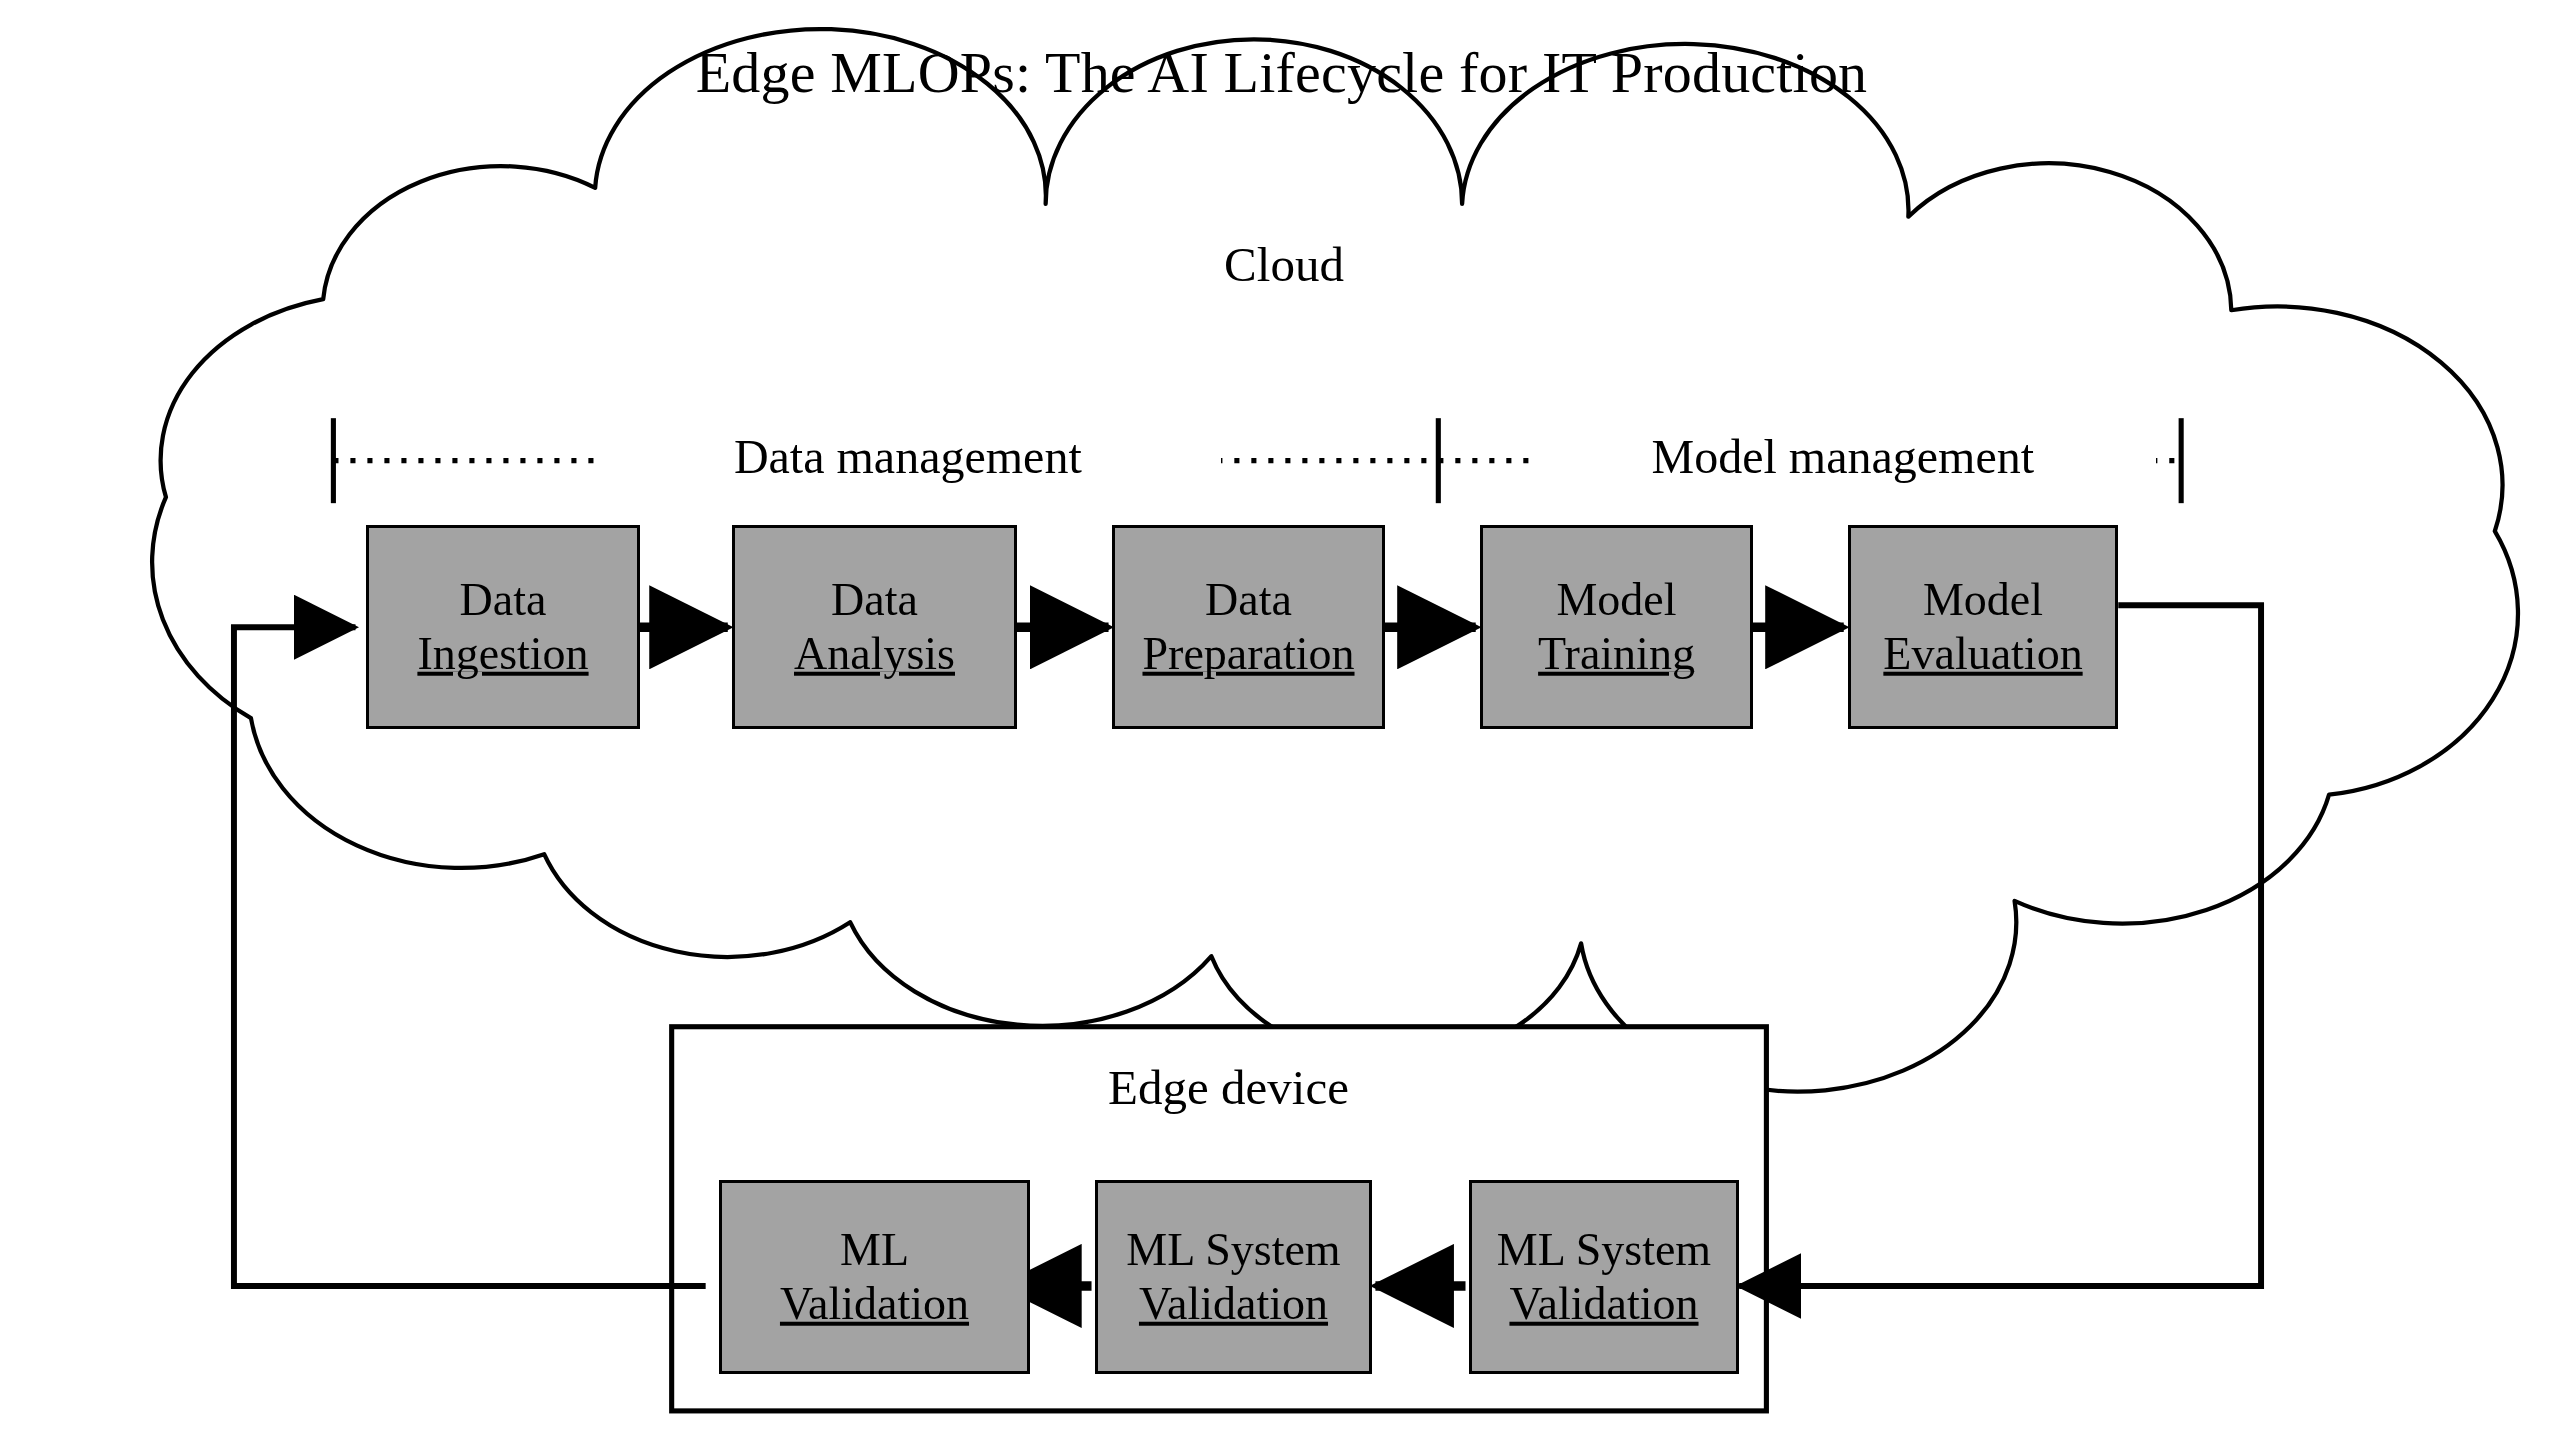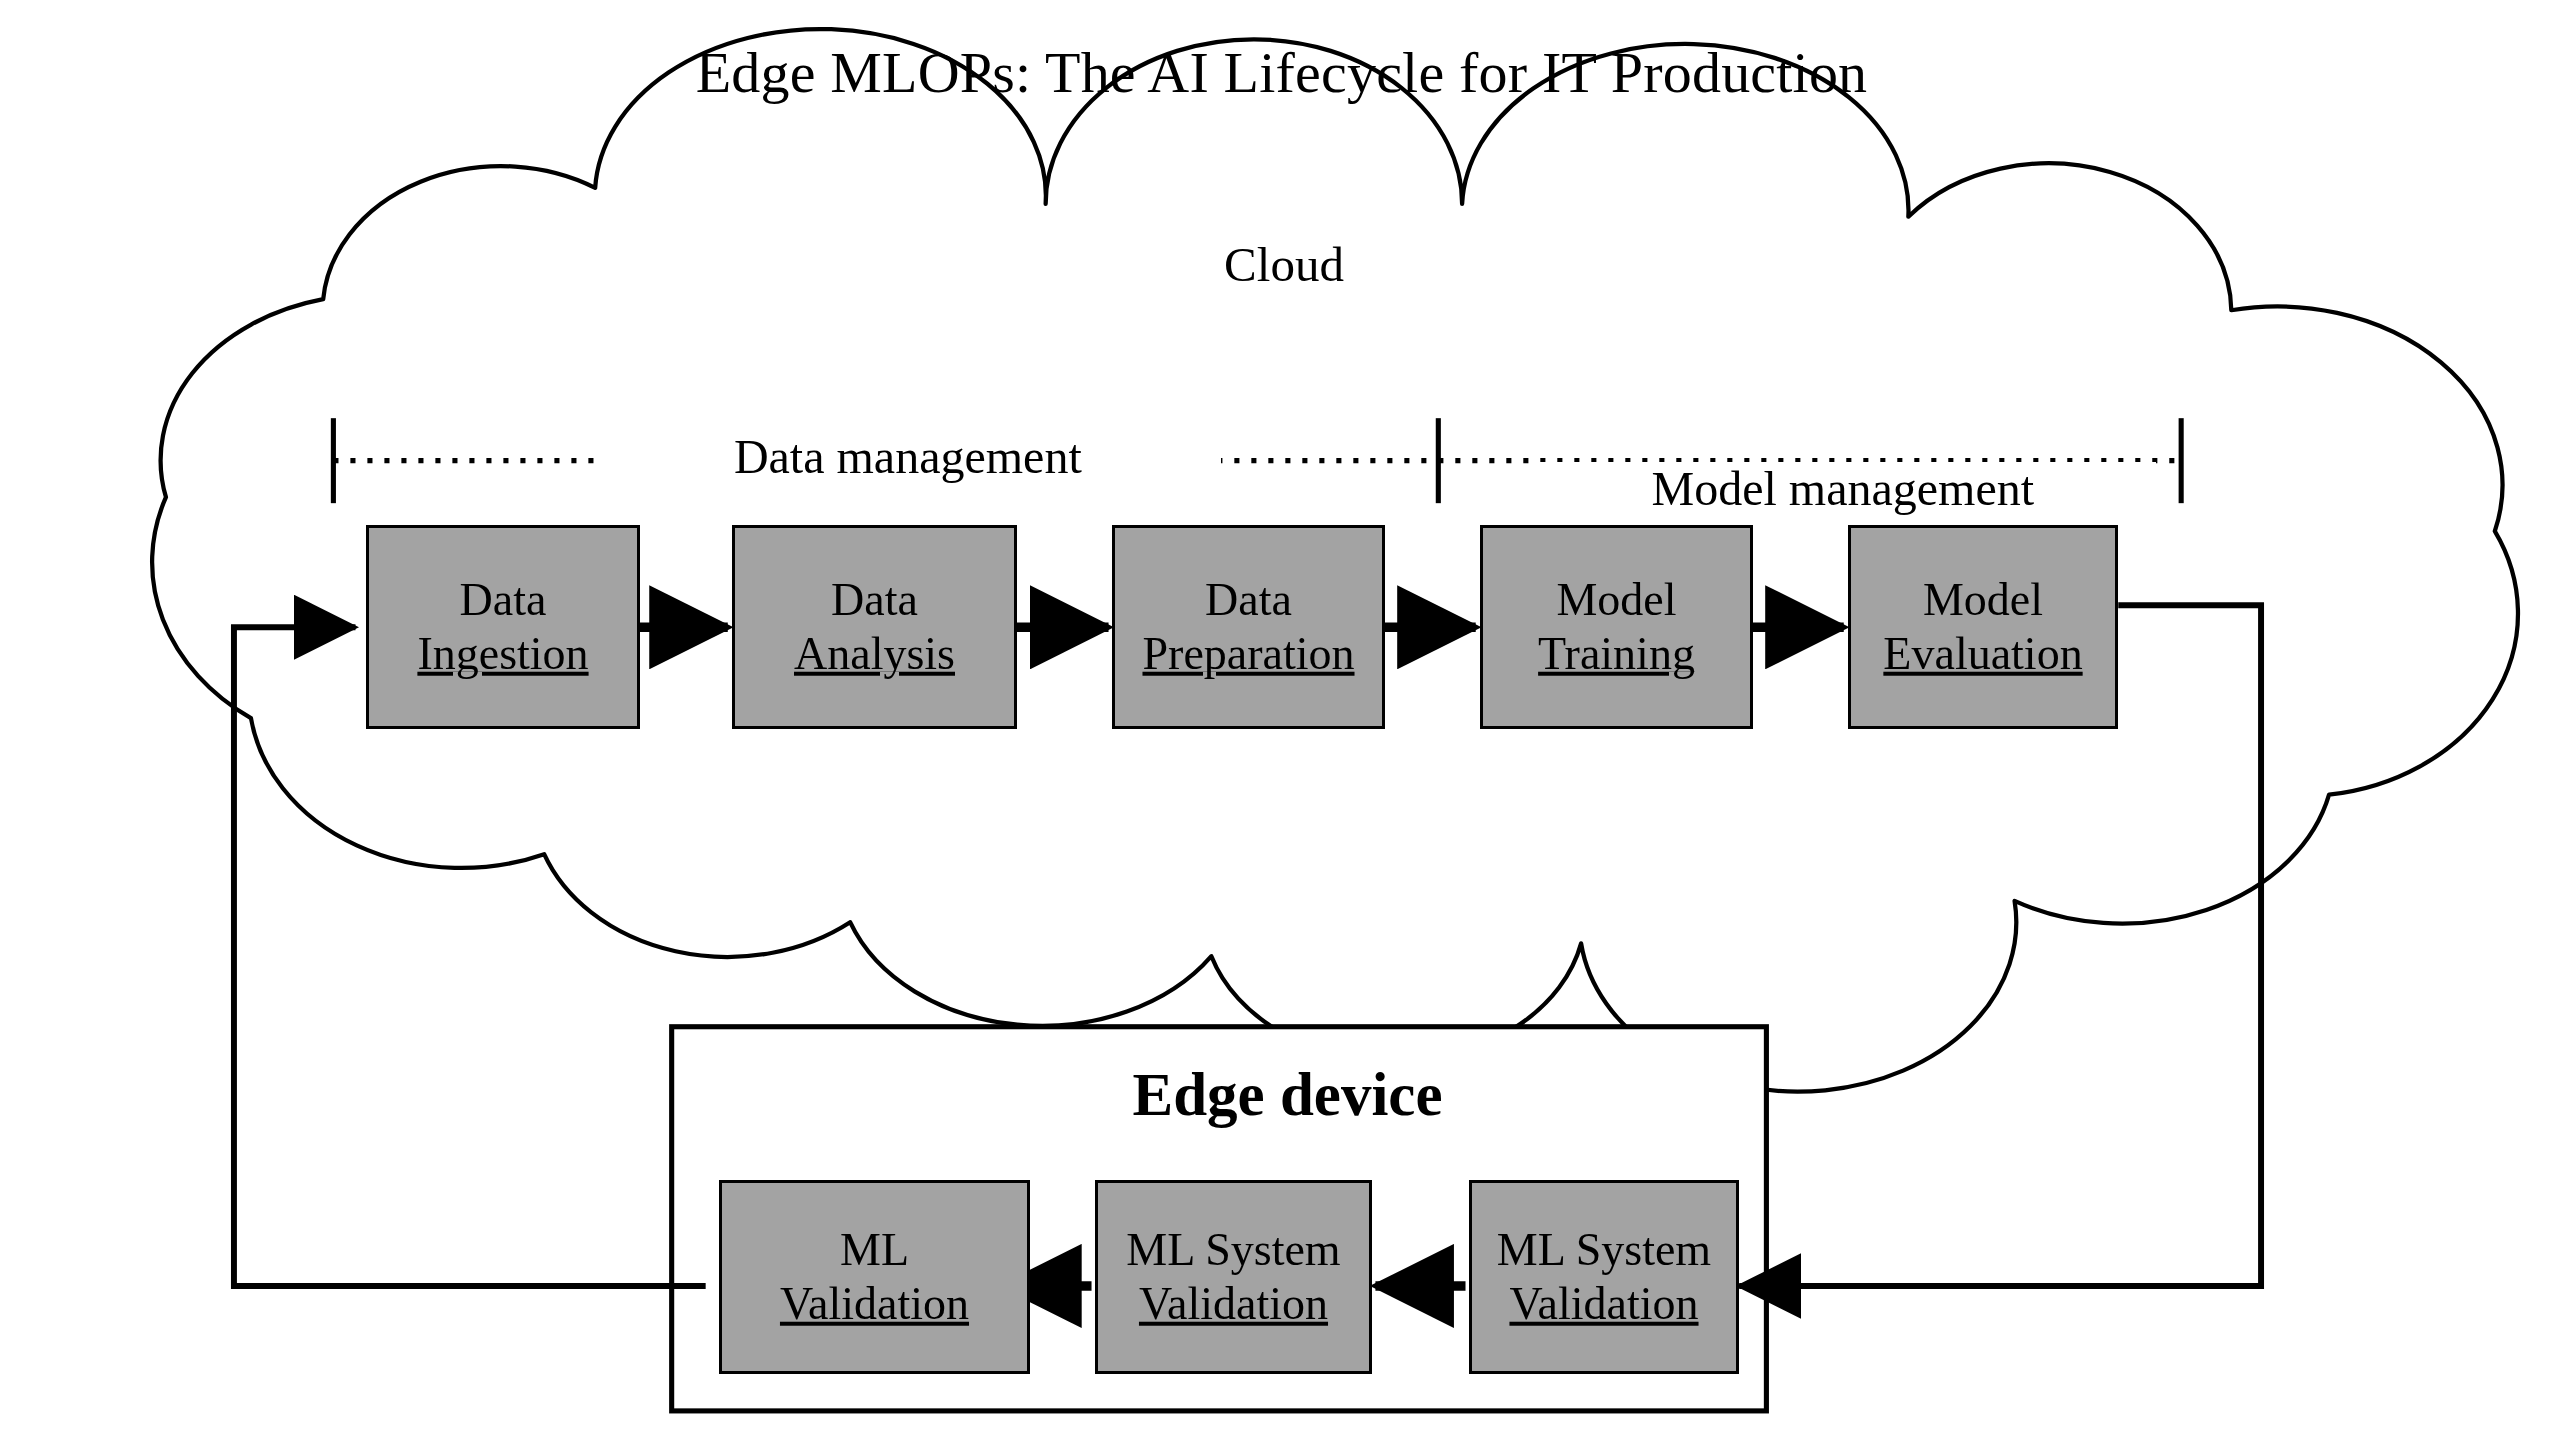--- a/index.html
+++ b/index.html
@@ -44,40 +44,38 @@
     line-height: 1.12;
     pointer-events: none;
   }
   .cloud-label {
     left: 1029px;
     top: 238px;
     width: 510px;
     font-size: 49px;
   }
   .edge-label {
-    left: 990px;
+    left: 931px;
     top: 1061px;
     width: 595px;
-    font-size: 61px;
-    font-weight: bold;
+    font-size: 49px;
   }
   .band-label {
     top: 430px;
     font-size: 48px;
     background: #ffffff;
     padding: 0 15.3px;
   }
   .band-data {
     left: 595px;
     width: 595px;
   }
   .band-model {
     left: 1530px;
     width: 595px;
-    margin-top: 32px;
   }
   .node-box {
     position: absolute;
     border: 3.4px solid #000000;
     background: #a3a3a3;
     box-sizing: border-box;
   }
   .node-text {
     position: absolute;
     left: 0;

